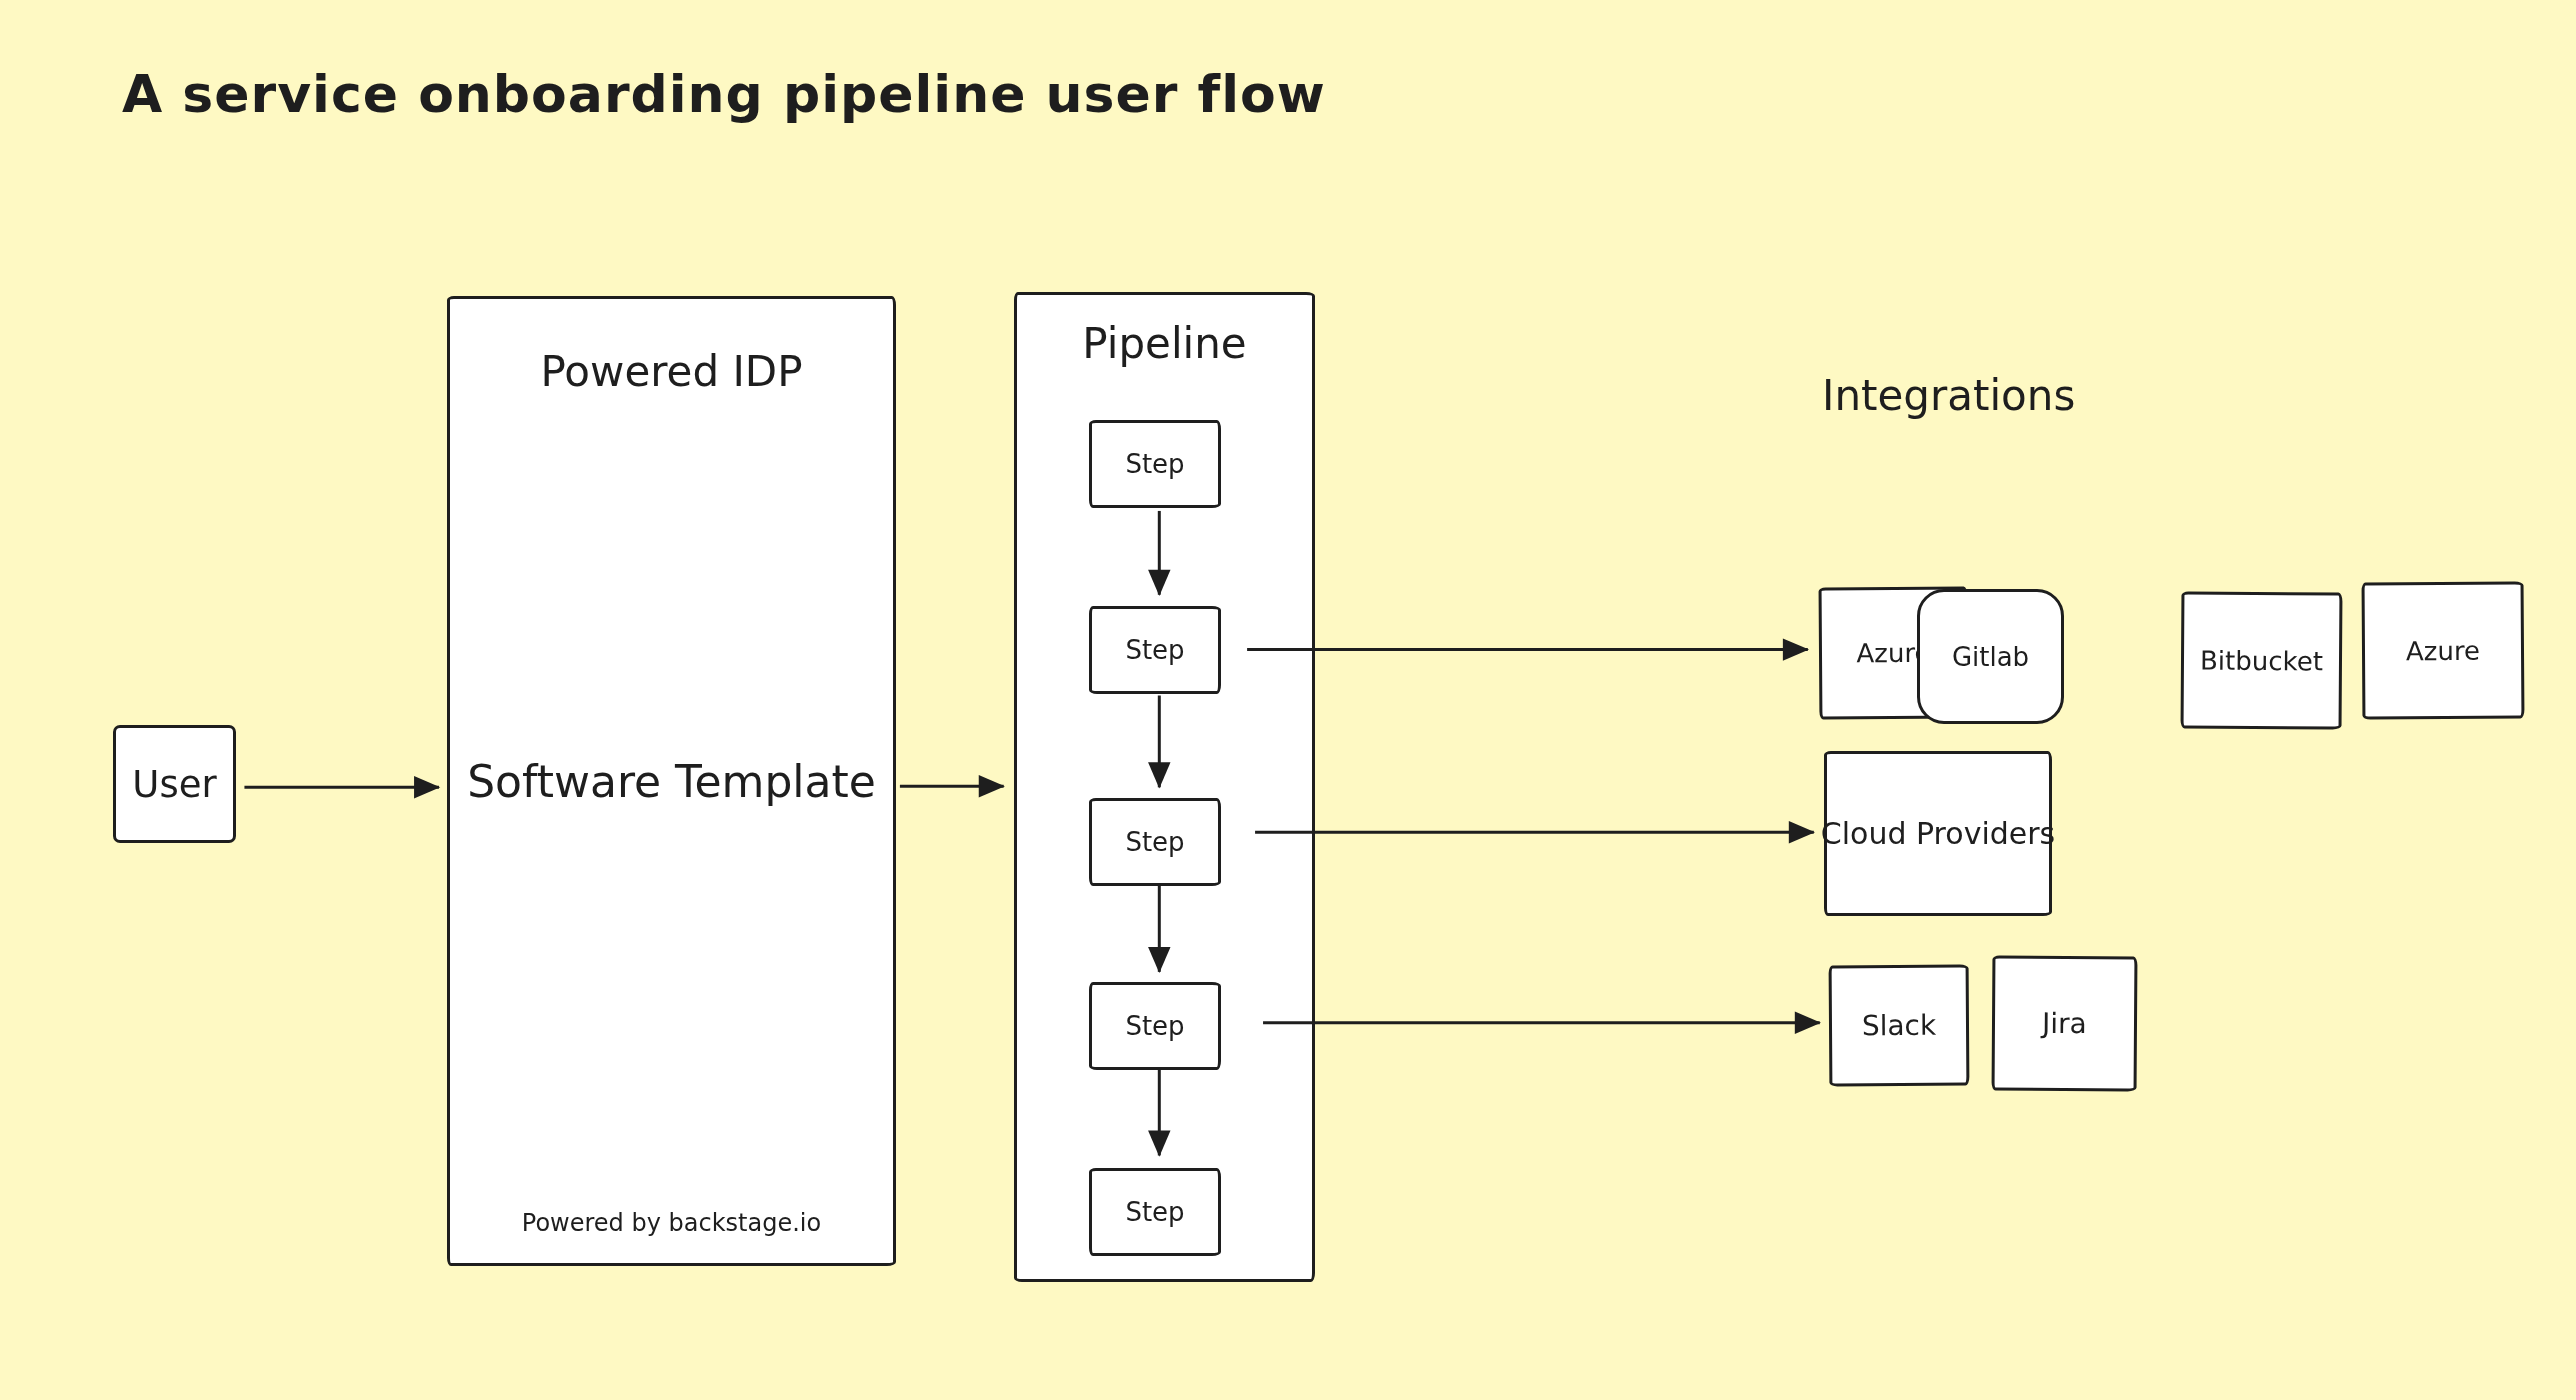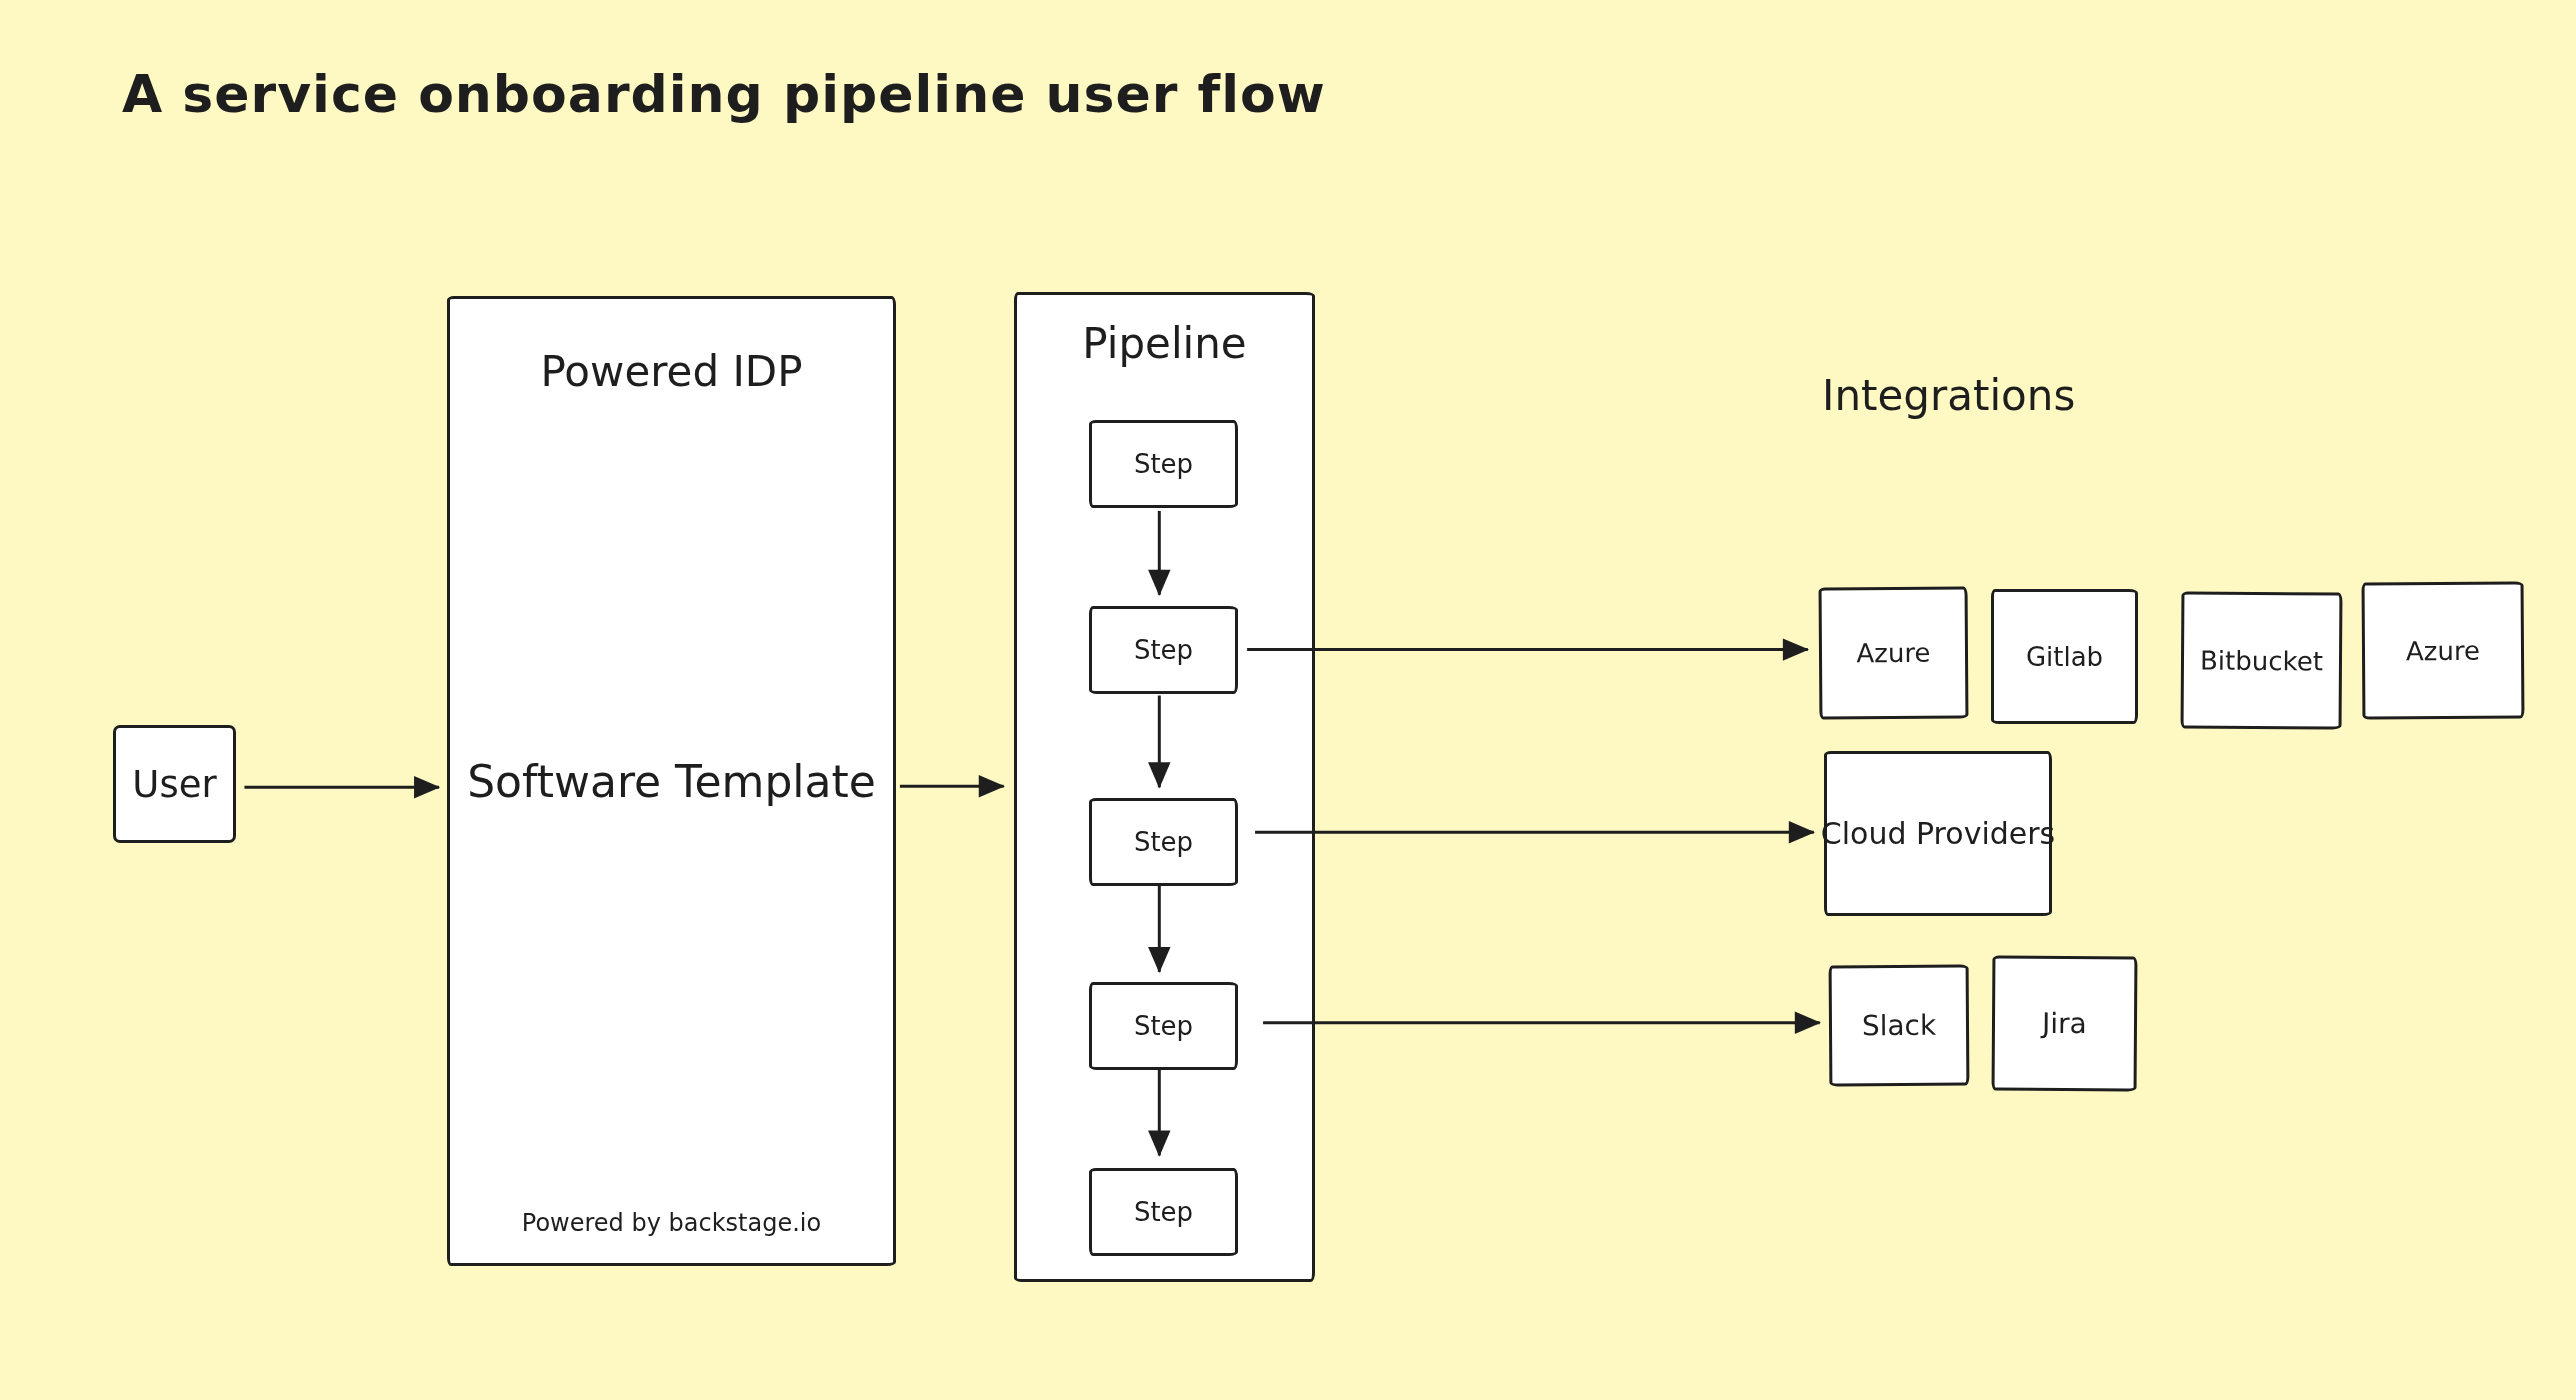--- a/index.html
+++ b/index.html
@@ -62,38 +62,38 @@
     left: 1014px; top: 292px;
     width: 301px; height: 990px;
   }
   .pipeline-title {
     position: absolute; left: 0; top: 24px;
     width: 100%; text-align: center;
     font-size: 42px;
   }
   .step {
     left: 72px;
-    width: 149px; height: 88px;
+    width: 132px; height: 88px;
     font-size: 26px;
   }
   .step-1 { top: 125px; }
   .step-2 { top: 311px; }
   .step-3 { top: 503px; }
   .step-4 { top: 687px; }
   .step-5 { top: 873px; }
 
   .integrations-title {
     position: absolute;
     left: 1822px; top: 371px;
     font-size: 42px;
     white-space: nowrap;
   }
   .int-label { font-size: 26px; }
   .github-box    { left: 1819px; top: 587px; width: 149px; height: 132px; }
-  .gitlab-box    { left: 1991px; top: 589px; width: 147px; height: 135px; }
+  .gitlab-box    { left: 1917px; top: 589px; width: 147px; height: 135px; border-radius: 27px; }
   .bitbucket-box { left: 2181px; top: 592px; width: 161px; height: 137px; }
   .azure-box     { left: 2362px; top: 582px; width: 162px; height: 137px; }
   .cloud-box     { left: 1824px; top: 751px; width: 228px; height: 165px; font-size: 30px; }
   .slack-box     { left: 1829px; top: 965px; width: 140px; height: 121px; font-size: 28px; }
   .jira-box      { left: 1992px; top: 956px; width: 145px; height: 135px; font-size: 28px; }
 
   .connectors line { stroke: #1e1e1e; stroke-width: 3; }
 </style>
 </head>
 <body>

